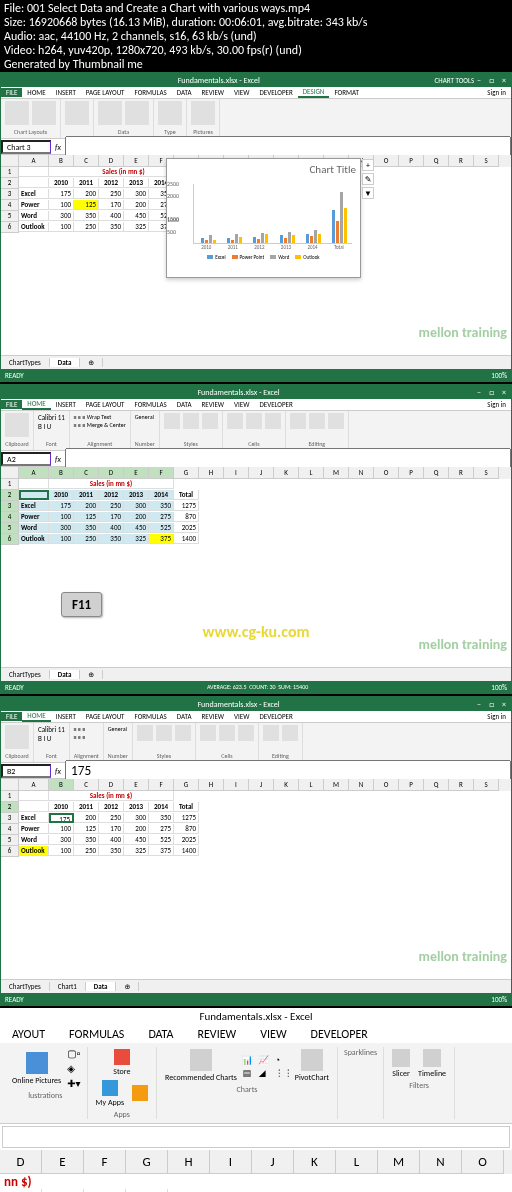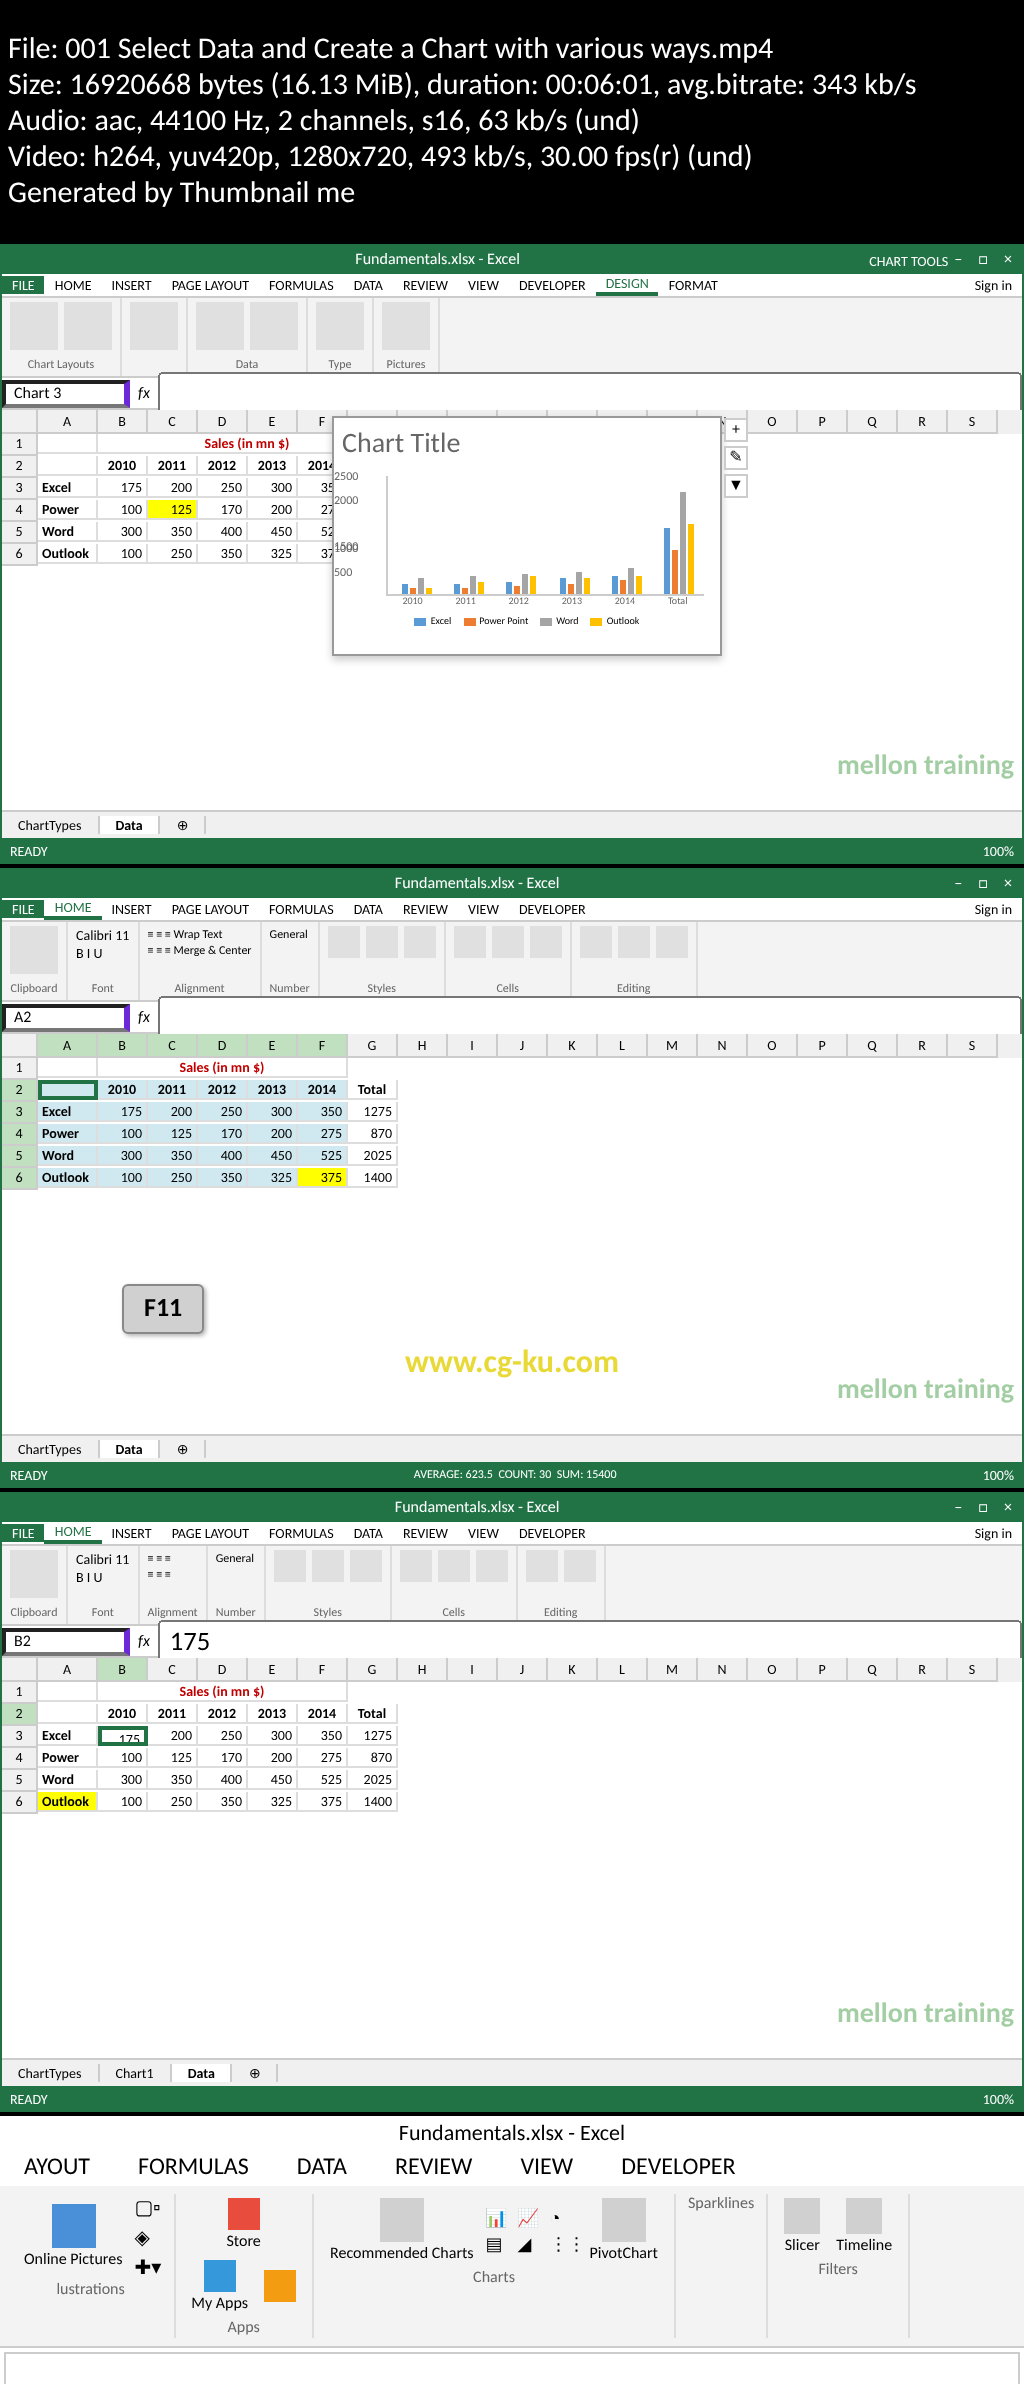--- a/index.html
+++ b/index.html
@@ -1,49 +1,49 @@
 <!DOCTYPE html>
 <html><head>
 <meta charset="utf-8">
 <style>
 *{margin:0;padding:0;box-sizing:border-box;font-family:Calibri,Arial,sans-serif}
 body{width:512px;background:#000}
-.meta{color:#fff;font-size:15px;padding:16px 4px;font-family:Arial}
+.meta{color:#fff;font-size:12px;padding:1px 4px;font-family:Arial}
 .excel-window{background:#fff;border:1px solid #217346;margin-bottom:2px}
 .titlebar{background:#217346;height:14px;display:flex;align-items:center;justify-content:space-between;padding:0 2px}
 .titlebar-text{color:#fff;font-size:8px;margin:0 auto}
 .window-controls{display:flex;gap:2px}
 .window-controls span{color:#fff;font-size:8px;cursor:pointer;padding:0 3px}
 .ribbon-tabs{background:#fff;display:flex;height:12px;font-size:7px;align-items:center;border-bottom:1px solid #ccc}
 .ribbon-tabs span{padding:0 5px;cursor:pointer}
 .ribbon-tabs .file{background:#217346;color:#fff}
 .ribbon-tabs .active{border-bottom:2px solid #217346;color:#217346}
 .ribbon{background:#f3f3f3;height:40px;display:flex;border-bottom:1px solid #ccc;font-size:6px;overflow:hidden}
 .ribbon-group{border-right:1px solid #ddd;padding:2px 4px;display:flex;flex-direction:column;justify-content:space-between}
 .ribbon-group-label{text-align:center;font-size:6px;color:#666}
 .ribbon-icons{display:flex;gap:3px;align-items:center}
 .ribbon-btn{width:16px;height:16px;background:#e0e0e0;display:inline-block}
 .ribbon-btn-lg{width:24px;height:24px;background:#e0e0e0;display:inline-block}
 .namebox-row{display:flex;height:16px;border-bottom:1px solid #ccc;font-size:8px;align-items:center}
-.namebox{width:64px;border-right:3px solid #6d28d9;padding:0 4px;font-size:8px}
+.namebox{width:50px;border-right:1px solid #6d28d9;padding:0 4px;font-size:8px}
 .fx-label{padding:0 4px;font-style:italic}
 .formula-bar{flex:1;padding:0 4px}
 .sheet-area{position:relative;background:#fff;overflow:hidden}
 .col-headers{display:flex;height:12px;background:#f0f0f0;font-size:7px}
 .col-headers div{border-right:1px solid #ccc;border-bottom:1px solid #ccc;text-align:center;line-height:12px}
 .row-header{width:18px;background:#f0f0f0;border-right:1px solid #ccc;border-bottom:1px solid #ccc;font-size:7px;text-align:center;line-height:10px}
 .cell{border-right:1px solid #ddd;border-bottom:1px solid #ddd;font-size:7px;padding:0 2px;height:10px;line-height:10px;text-align:right;overflow:hidden}
 .cell.header{background:#fff;font-weight:bold;text-align:center}
 .cell.title{color:#c00000;font-weight:bold;text-align:center}
 .cell.label{text-align:left;font-weight:bold}
 .cell.highlight{background:#ffff00}
 .cell.selected{border:2px solid #217346}
 .data-row{display:flex}
 .chart-overlay{position:absolute;background:#fff;border:1px solid #999;box-shadow:0 2px 4px rgba(0,0,0,0.2)}
-.chart-title{text-align:left;font-size:14px;color:#666;padding:4px}
+.chart-title{text-align:right;font-size:11px;color:#666;padding:4px}
 .chart-body{position:relative;padding:4px 8px}
 .chart-axis-label{position:absolute;font-size:6px;color:#666}
 .chart-bars{display:flex;align-items:flex-end;height:60px;gap:1px;border-bottom:1px solid #ccc;border-left:1px solid #ccc;padding-left:2px}
 .bar-group{display:flex;gap:1px;align-items:flex-end;flex:1;justify-content:center}
 .bar{width:3px}
 .bar.c1{background:#5b9bd5}
 .bar.c2{background:#ed7d31}
 .bar.c3{background:#a5a5a5}
 .bar.c4{background:#ffc000}
 .chart-x-labels{display:flex;justify-content:space-around;font-size:5px;color:#666}

